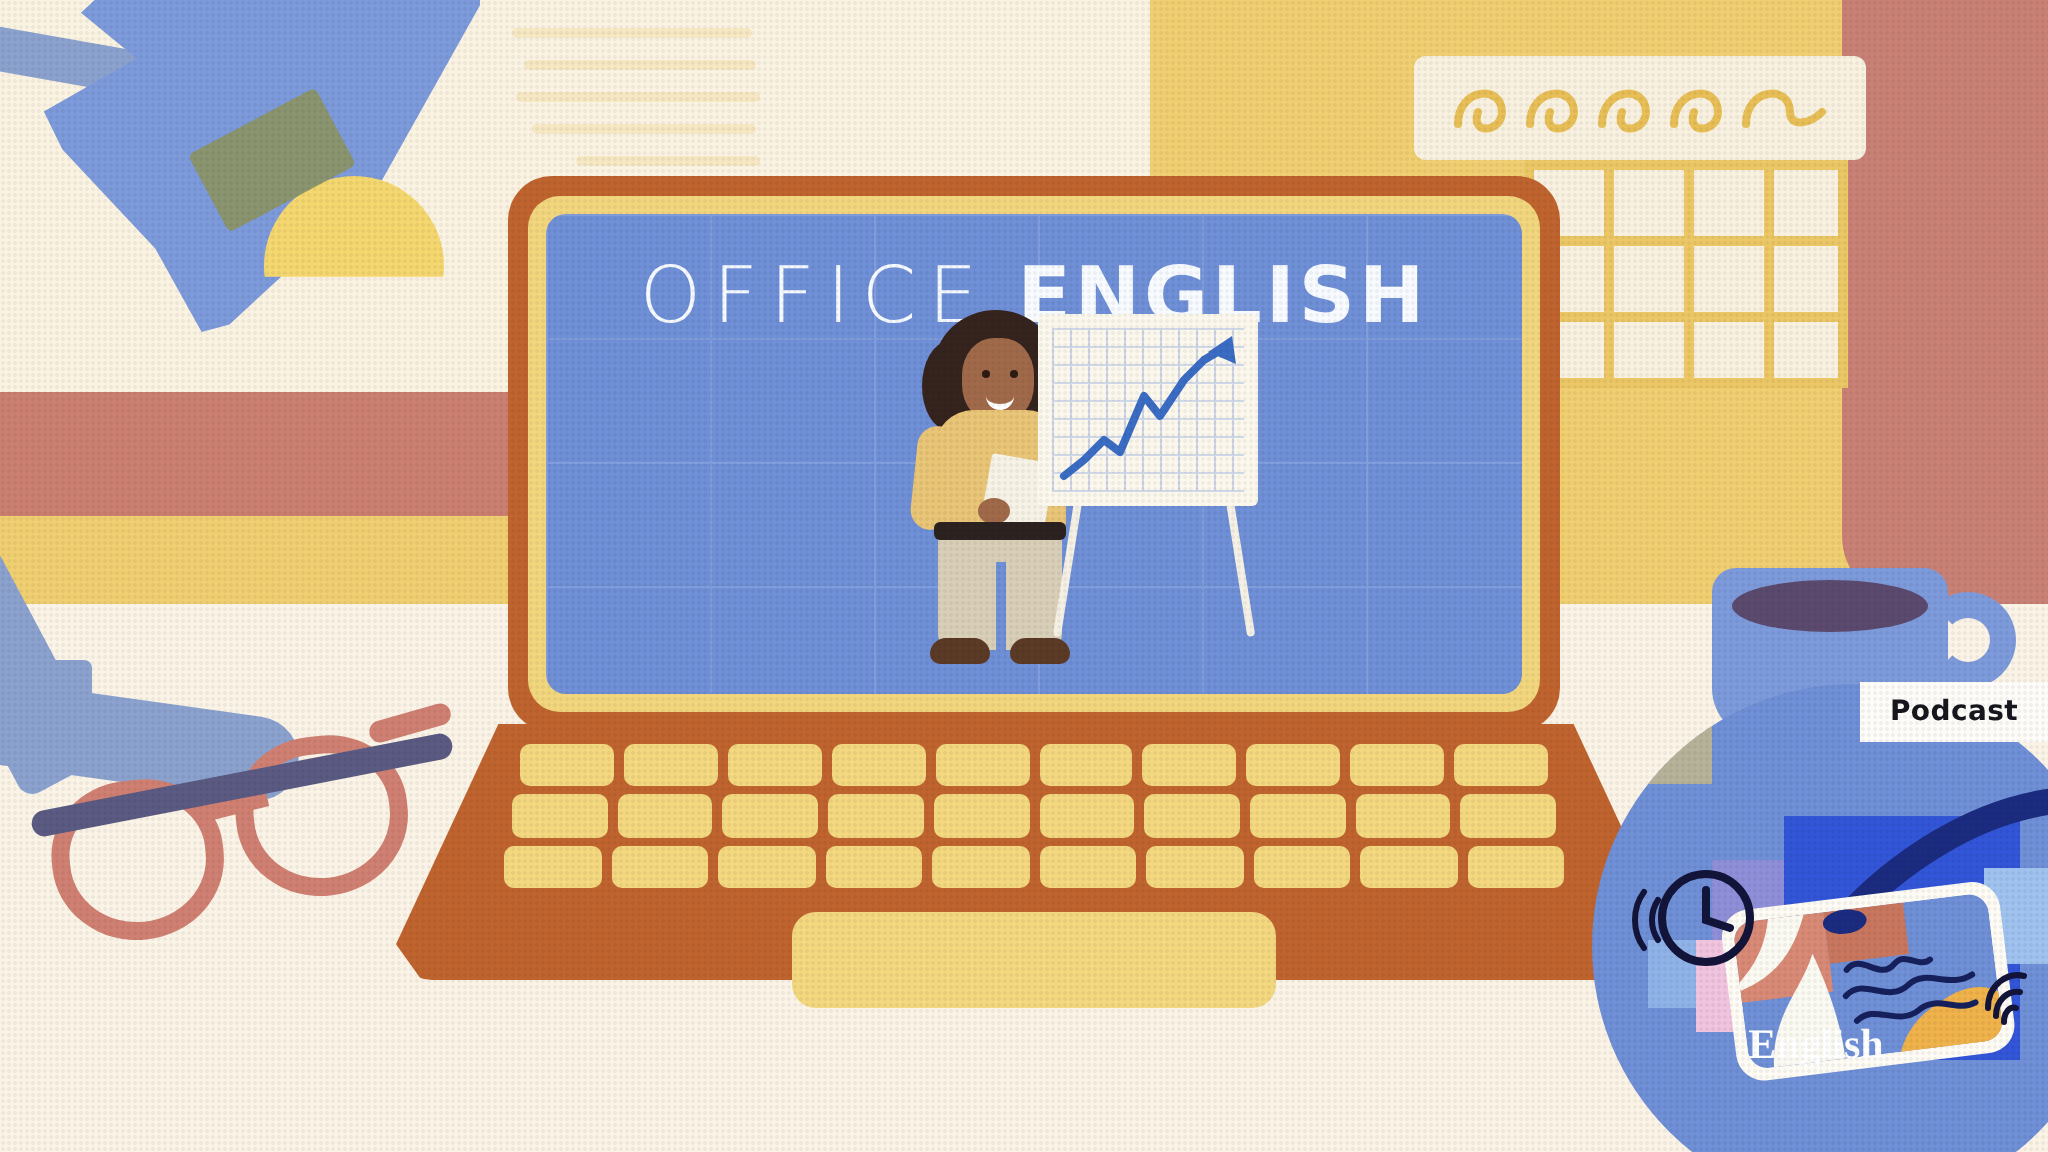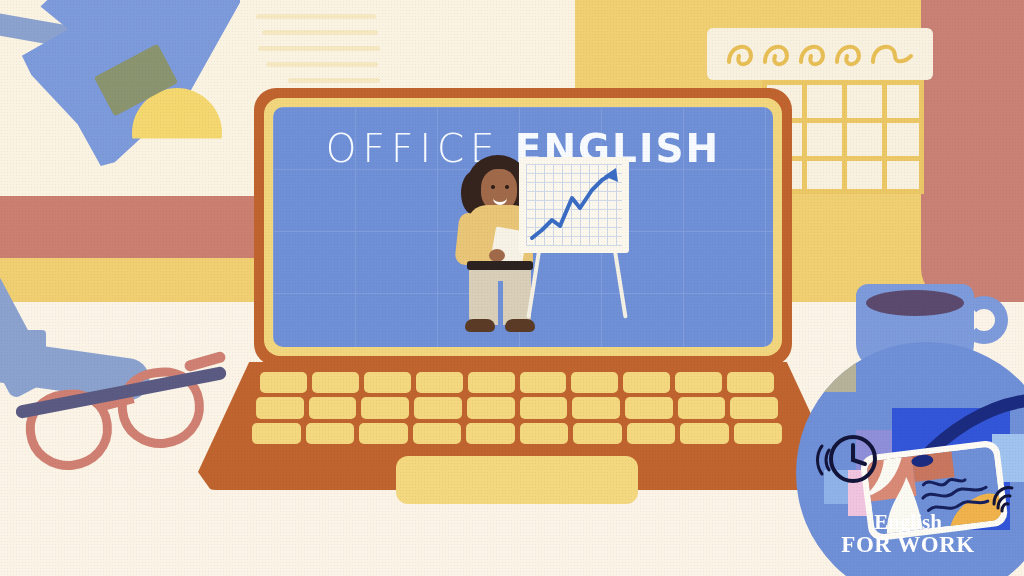--- a/index.html
+++ b/index.html
@@ -97,21 +97,21 @@
     background:#5a5a82;border-radius:8px;transform:rotate(-11deg);
   }
   .g-temple2{
     position:absolute;left:170px;top:6px;width:42px;height:11px;background:#cf8072;
     border-radius:6px;transform:rotate(-16deg);
   }
 
   
   .laptop-lid{
     position:absolute;left:254px;top:88px;width:526px;height:278px;
-    background:#c0642f;border-radius:22px;padding-left:12px;
+    background:#c0642f;border-radius:22px;
   }
   .laptop-bezel-y{
     position:absolute;left:10px;top:10px;right:10px;bottom:10px;
     background:#f2d67e;border-radius:16px;
   }
   .laptop-screen{
     position:absolute;left:9px;top:9px;right:9px;bottom:9px;
     background:#6f8fd6;border-radius:10px;overflow:hidden;
   }
   .screen-grid{position:absolute;inset:0;opacity:.12;
@@ -416,19 +416,19 @@
 
       <g transform="translate(212,150)" stroke="#12143a" fill="none" stroke-linecap="round">
         <path d="M-14 12 C-14 0, -4 -6, 4 -4" stroke-width="3"></path>
         <path d="M-10 16 C-10 8, -4 3, 2 4" stroke-width="3"></path>
         <path d="M-6 19 C-6 14, -3 11, 0 12" stroke-width="3"></path>
       </g>
     </svg>
 
     <div class="pod-title">
       <div class="pt1">English</div>
-      <div class="pt2">FOR WORK</div>
     </div>
   </div>
 
+  <div class="pod-badge">Podcast</div>
 
   <div class="grain"></div>
 </div>
 
 </body></html>

